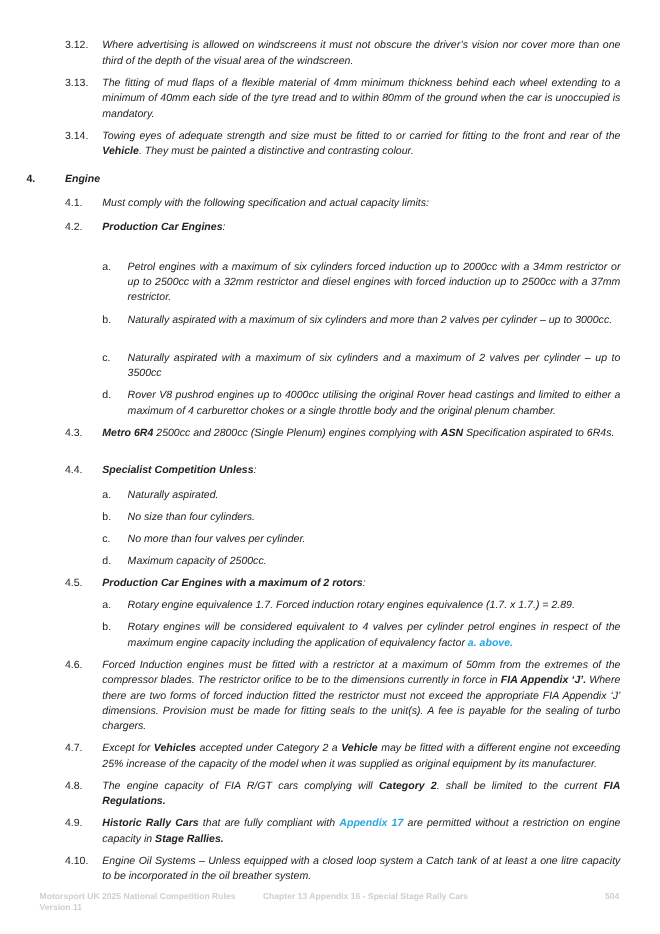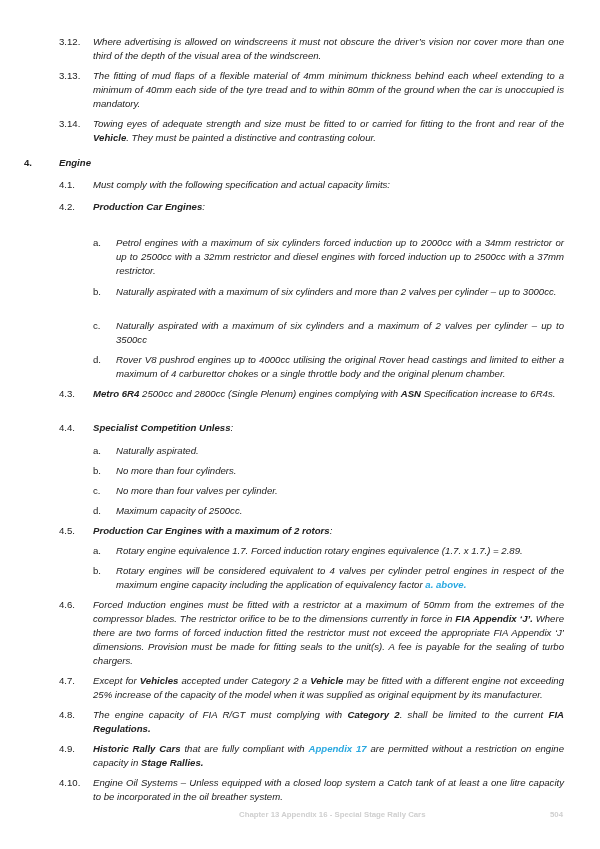--- a/index.html
+++ b/index.html
@@ -69,35 +69,35 @@
     <span class="num">c.</span>
     <span class="txt">Naturally aspirated with a maximum of six cylinders and a maximum of 2 valves per cylinder – up to 3500cc</span>
   </div>
   <div class="item l3" style="top:353px">
     <span class="num">d.</span>
     <span class="txt">Rover V8 pushrod engines up to 4000cc utilising the original Rover head castings and limited to either a maximum of 4 carburettor chokes or a single throttle body and the original plenum chamber.</span>
   </div>
 
   <div class="item l2" style="top:387px">
     <span class="num">4.3.</span>
-    <span class="txt"><b>Metro 6R4</b><span> 2500cc and 2800cc (Single Plenum) engines complying with </span><b>ASN</b><span> Specification increase to 6R4s.</span></span>
+    <span class="txt"><b>Metro 6R4</b><span> 2500cc and 2800cc (Single Plenum) engines complying with </span><b>ASN</b><span> Specification aspirated to 6R4s.</span></span>
   </div>
 
   <div class="item l2" style="top:421px">
     <span class="num">4.4.</span>
     <span class="txt"><b>Specialist Competition Unless</b><span>:</span></span>
   </div>
 
   <div class="item l3" style="top:444px">
     <span class="num">a.</span>
     <span class="txt">Naturally aspirated.</span>
   </div>
   <div class="item l3" style="top:464px">
     <span class="num">b.</span>
-    <span class="txt">No more than four cylinders.</span>
+    <span class="txt">No size than four cylinders.</span>
   </div>
   <div class="item l3" style="top:484px">
     <span class="num">c.</span>
     <span class="txt">No more than four valves per cylinder.</span>
   </div>
   <div class="item l3" style="top:504px">
     <span class="num">d.</span>
     <span class="txt">Maximum capacity of 2500cc.</span>
   </div>
 
@@ -120,29 +120,33 @@
     <span class="txt"><span>Forced Induction engines must be fitted with a restrictor at a maximum of 50mm from the extremes of the compressor blades. The restrictor orifice to be to the dimensions currently in force in </span><b>FIA Appendix ‘J’.</b><span> Where there are two forms of forced induction fitted the restrictor must not exceed the appropriate FIA Appendix ‘J’ dimensions. Provision must be made for fitting seals to the unit(s). A fee is payable for the sealing of turbo chargers.</span></span>
   </div>
 
   <div class="item l2" style="top:674px">
     <span class="num">4.7.</span>
     <span class="txt"><span>Except for </span><b>Vehicles</b><span> accepted under Category 2 a </span><b>Vehicle</b><span> may be fitted with a different engine not exceeding 25% increase of the capacity of the model when it was supplied as original equipment by its manufacturer.</span></span>
   </div>
 
   <div class="item l2" style="top:708px">
     <span class="num">4.8.</span>
-    <span class="txt"><span>The engine capacity of FIA R/GT must complying with </span><b>Category 2</b><span>. shall be limited to the current </span><b>FIA Regulations.</b></span>
+    <span class="txt"><span>The engine capacity of FIA R/GT cars complying will </span><b>Category 2</b><span>. shall be limited to the current </span><b>FIA Regulations.</b></span>
   </div>
 
   <div class="item l2" style="top:742px">
     <span class="num">4.9.</span>
     <span class="txt"><b>Historic Rally Cars</b><span> that are fully compliant with </span><span class="link">Appendix 17</span><span> are permitted without a restriction on engine capacity in </span><b>Stage Rallies.</b></span>
   </div>
 
   <div class="item l2" style="top:776px">
     <span class="num">4.10.</span>
     <span class="txt">Engine Oil Systems – Unless equipped with a closed loop system a Catch tank of at least a one litre capacity to be incorporated in the oil breather system.</span>
   </div>
 
+  <div class="footer" style="left:36px">
+    <div>Motorsport UK 2025 National Competition Rules</div>
+    <div>Version 11</div>
+  </div>
   <div class="footer" style="left:239px">Chapter 13 Appendix 16 - Special Stage Rally Cars</div>
   <div class="footer" style="left:550px">504</div>
 
 </div>
 
 </body></html>

